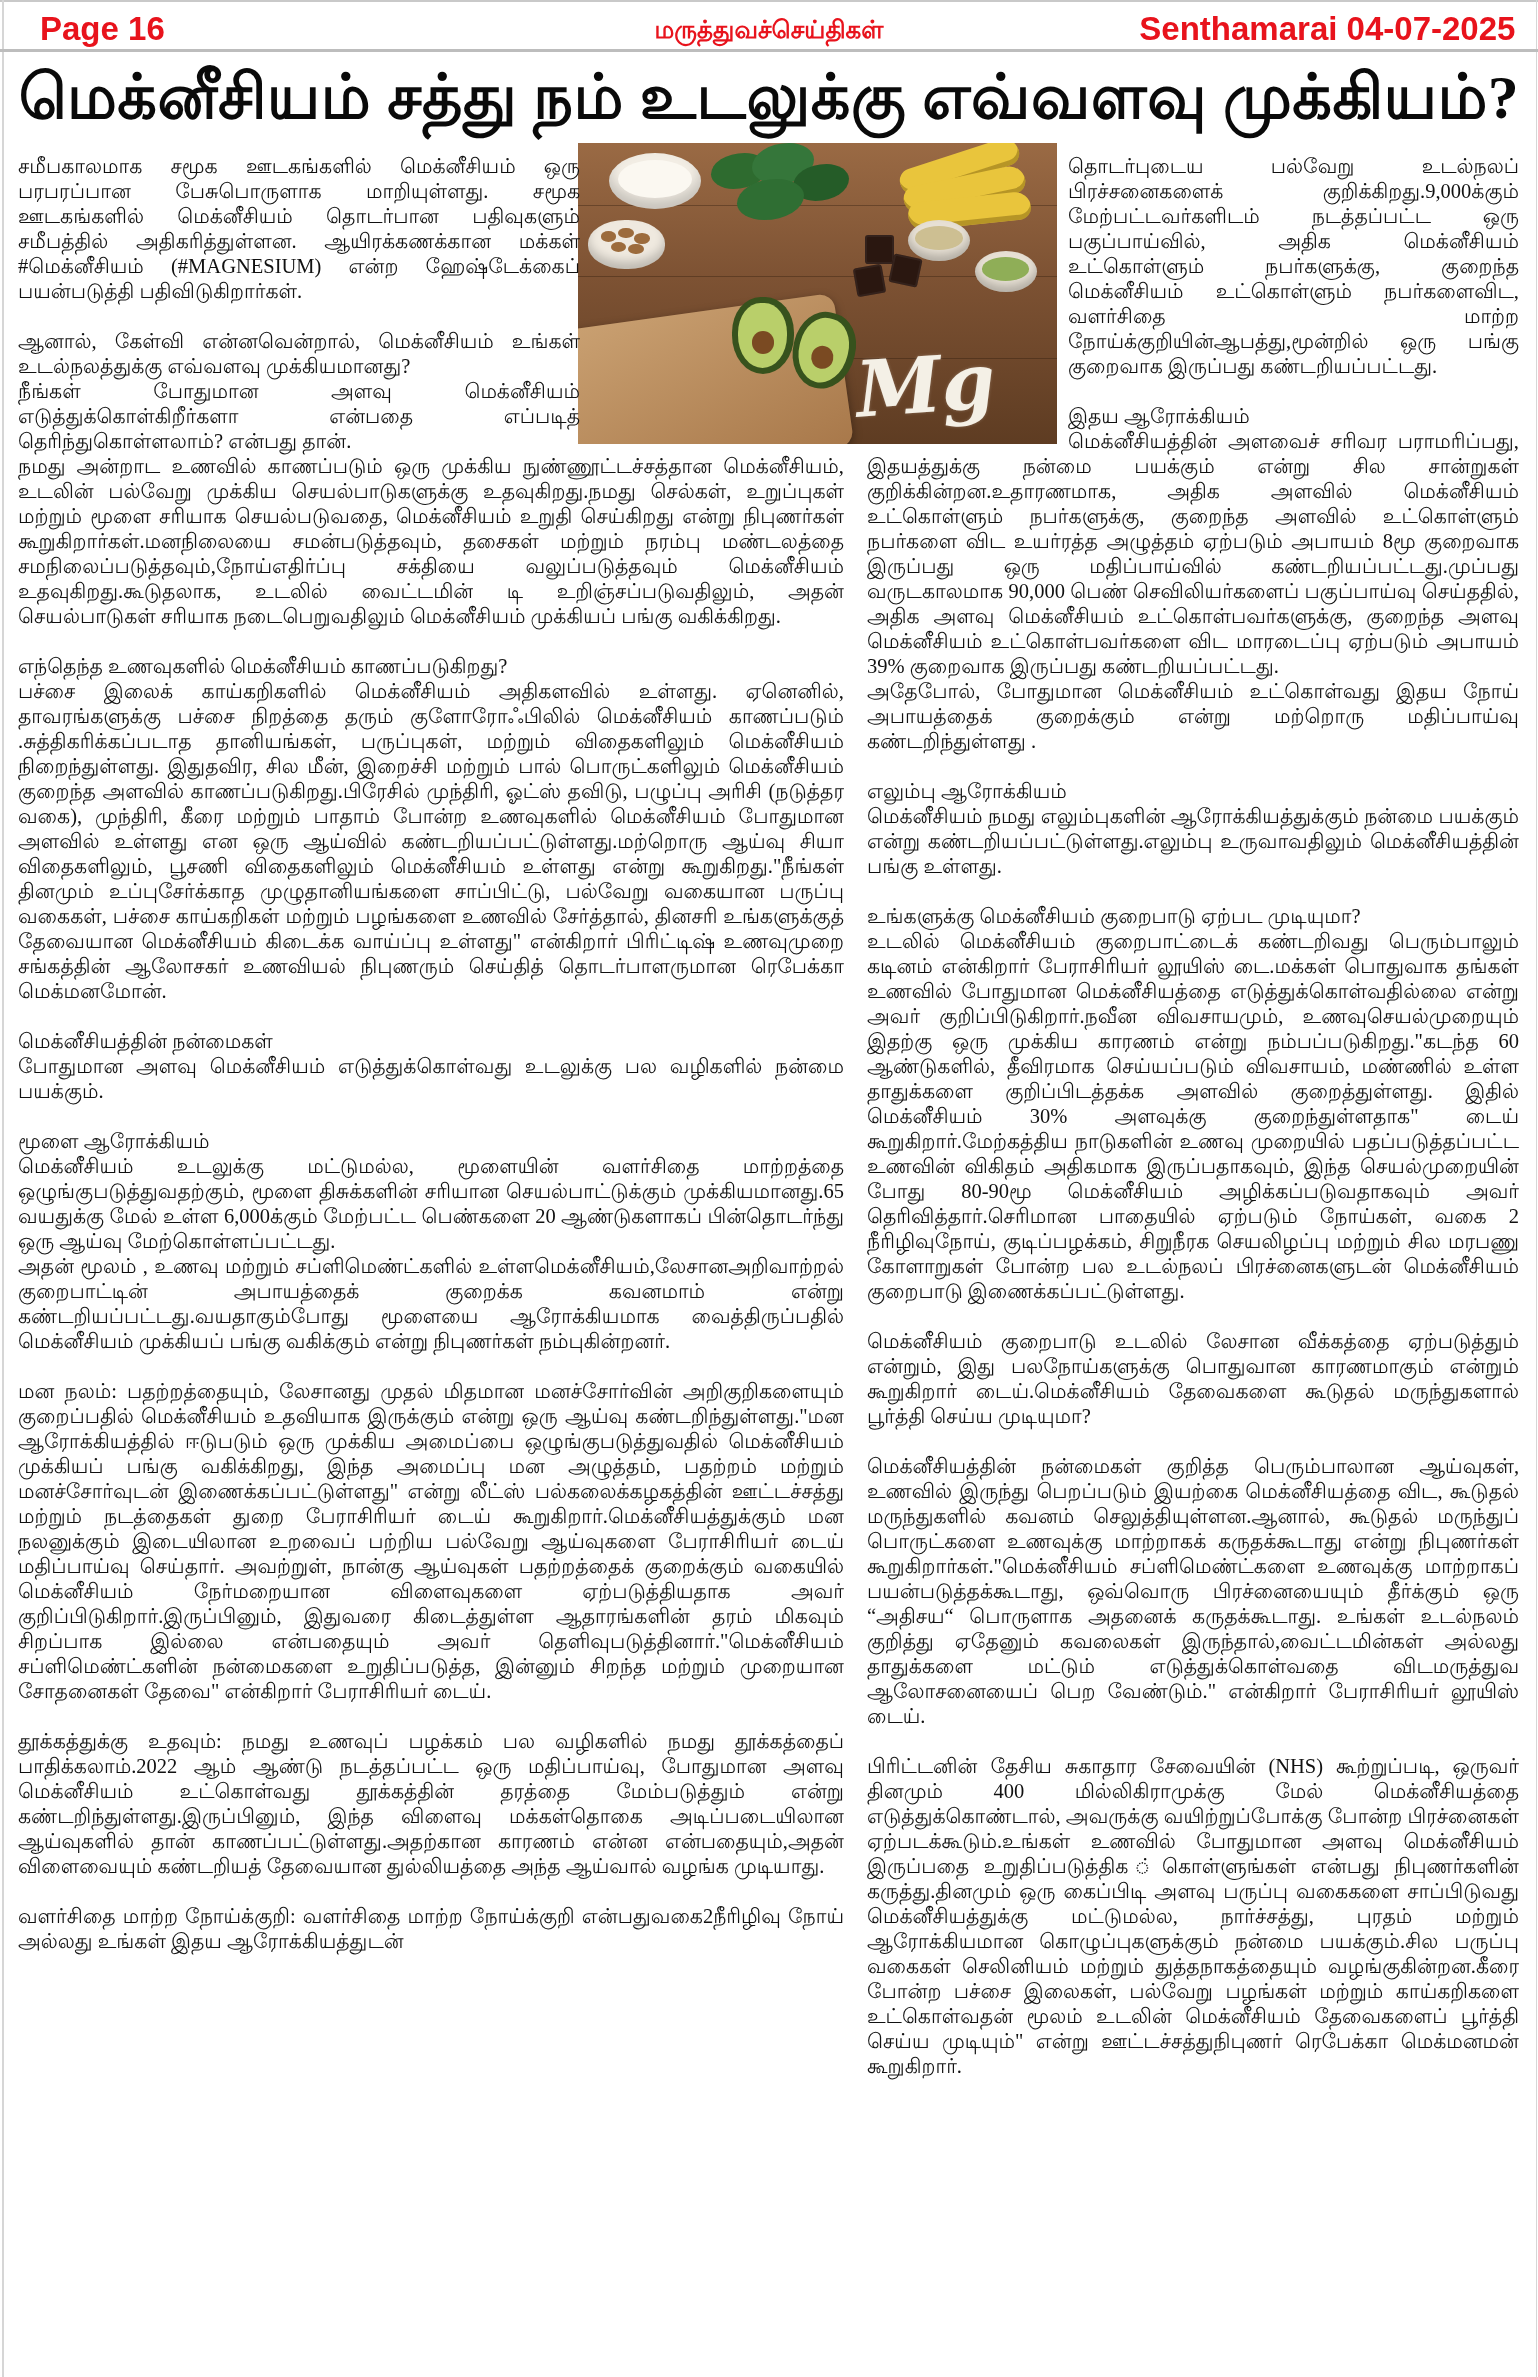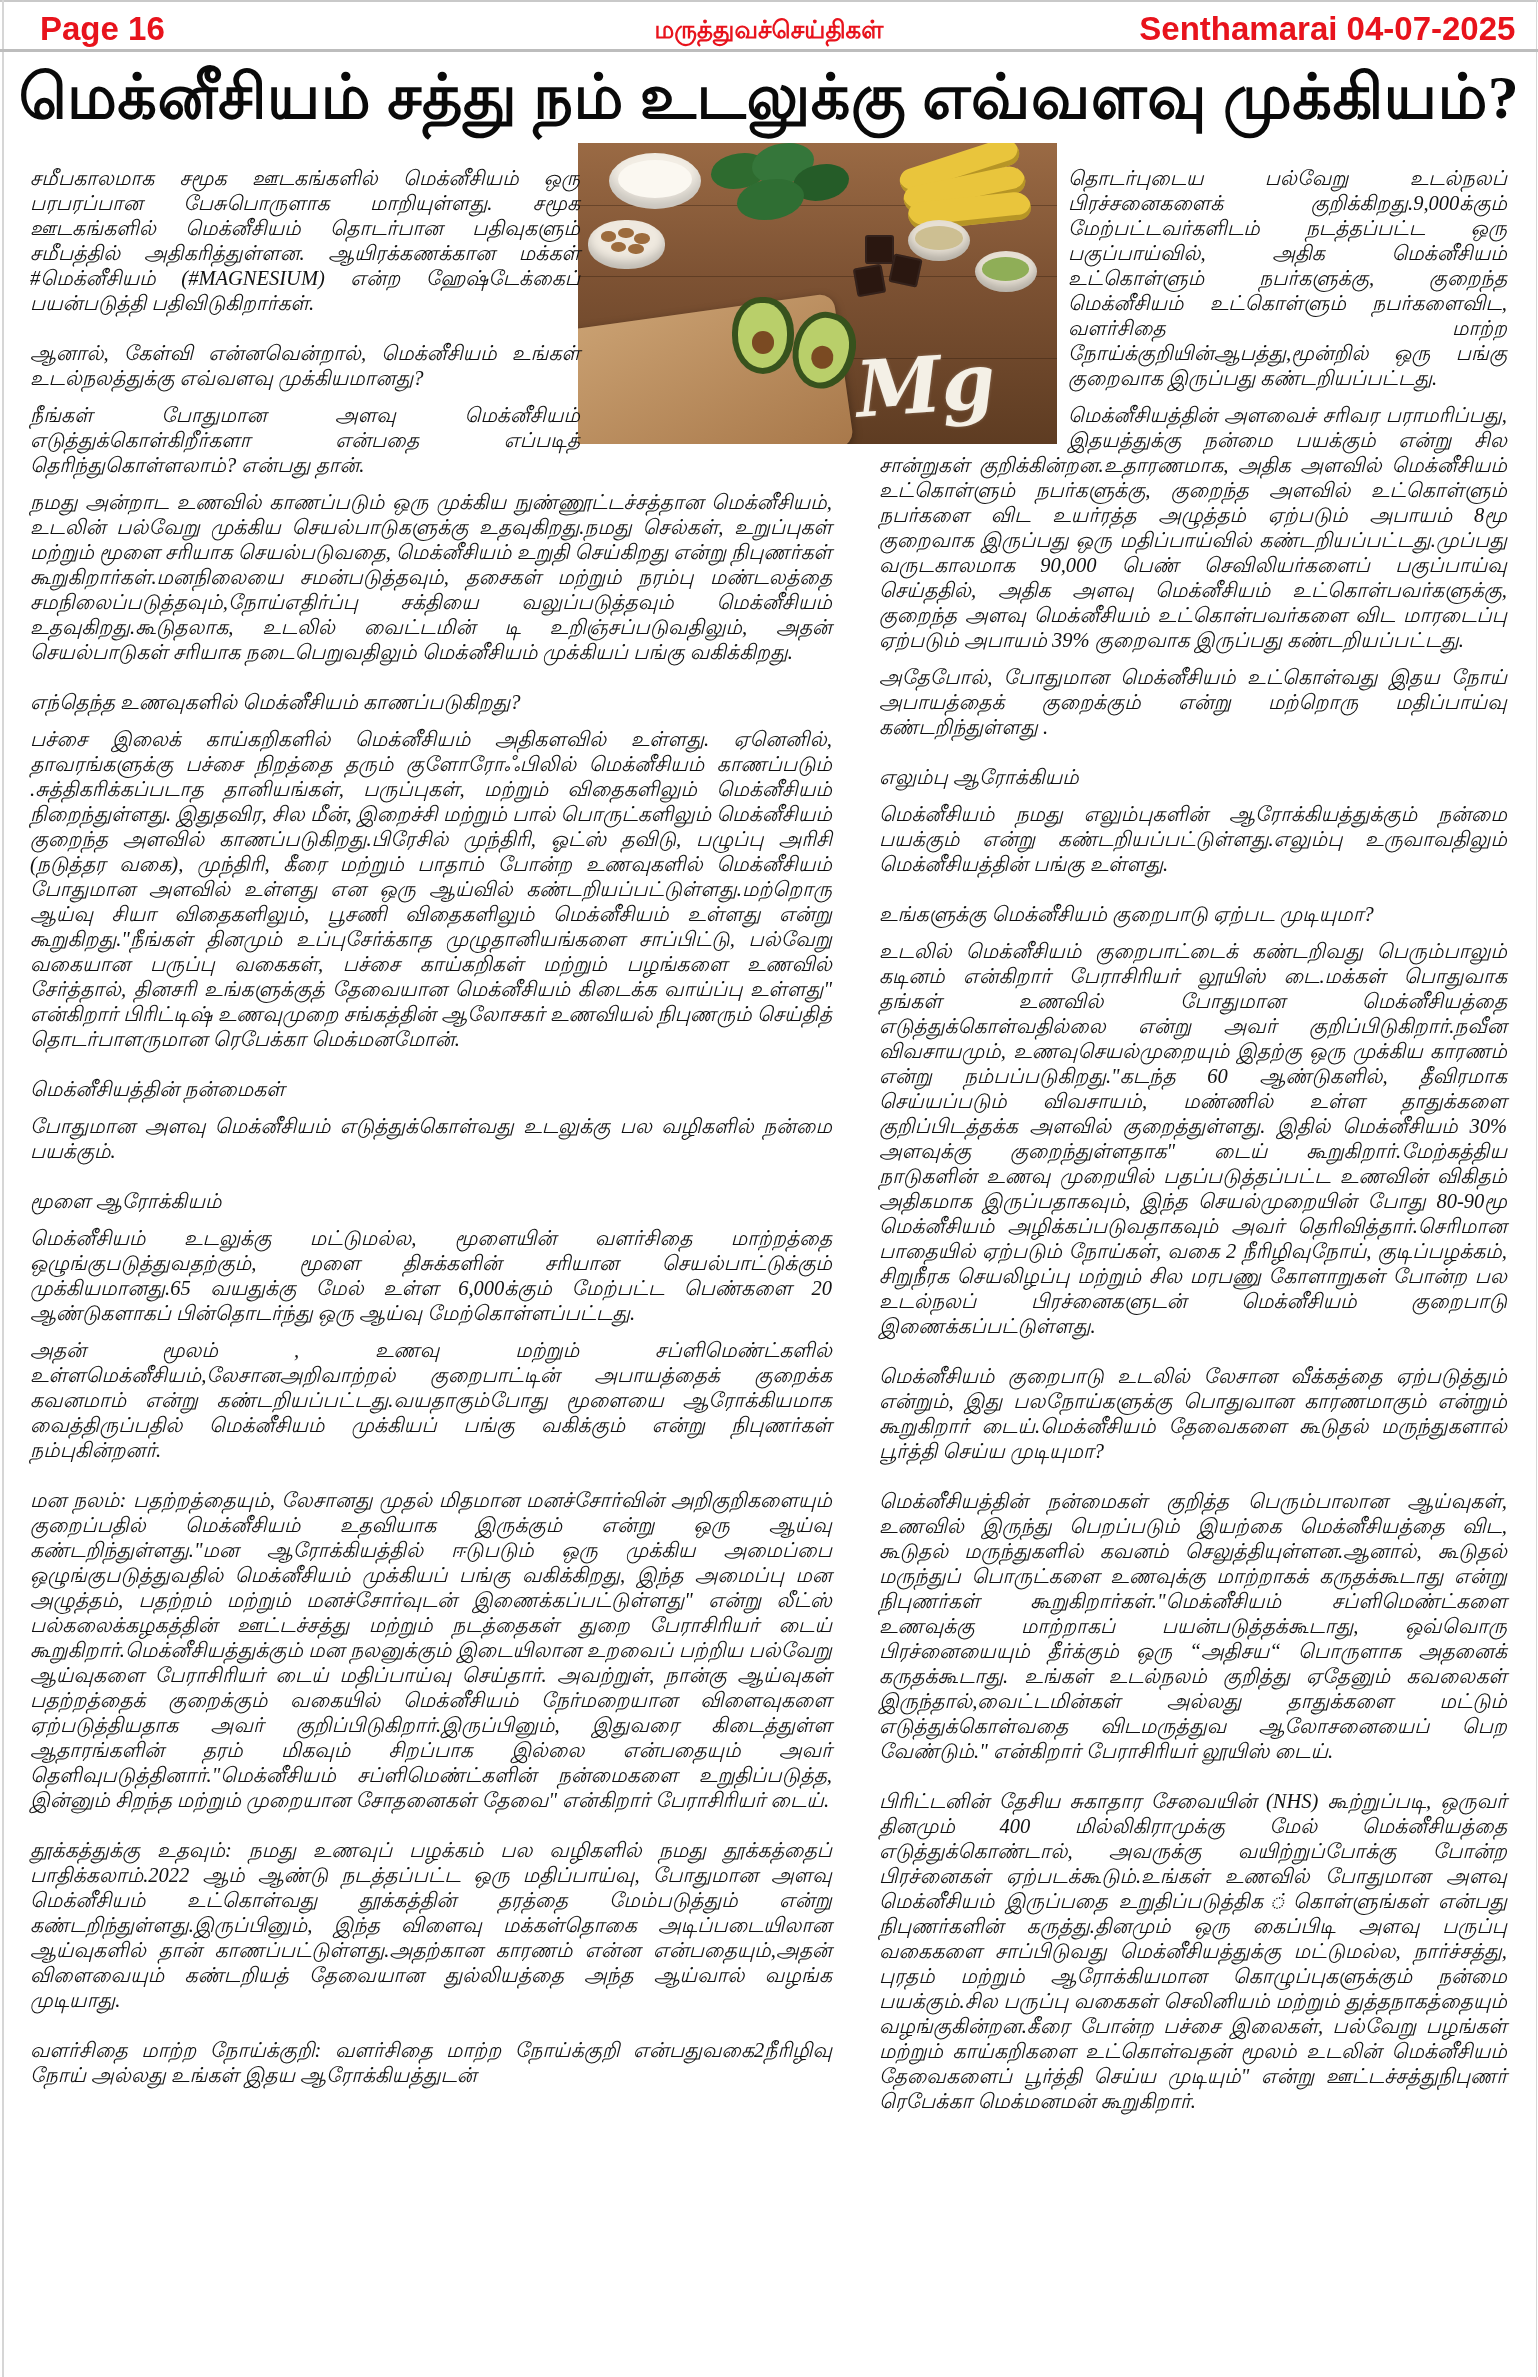--- a/index.html
+++ b/index.html
@@ -55,21 +55,21 @@
   .mg-text { position:absolute; right:62px; bottom:14.4px; color:#f4f0e6; font-size:77px;
            font-weight:bold; font-style:italic; transform:rotate(-4deg);
            font-family:"DejaVu Serif", serif; text-shadow:0 0 3.1px rgba(255,255,255,.25); }
 
   .col { position:absolute; top:154px; font-size:20.5px; line-height:25px; color:#111;
          text-align:justify; }
   .col-left { left:18px; width:826px; height:2224px; overflow:hidden; }
   .col-right { left:867px; width:652px; height:2224px; overflow:hidden; }
   .spacer-r { float:right; width:264px; height:296px; }
   .spacer-l { float:left; width:201px; height:296px; }
-  .col p { margin:12px;font-style:italic; }
+  .col p { margin:0; }
   .col p.gap { margin-top:25px; }
   .col p.head { font-weight:normal; }
 </style>
 </head>
 <body>
 
 <div class="page">
   <div class="edge-top"></div>
   <div class="edge-left"></div>
   <div class="edge-right"></div>
@@ -141,20 +141,21 @@
       <p class="p">மெக்னீசியம் உடலுக்கு மட்டுமல்ல, மூளையின் வளர்சிதை மாற்றத்தை ஒழுங்குபடுத்துவதற்கும், மூளை திசுக்களின் சரியான செயல்பாட்டுக்கும் முக்கியமானது.65 வயதுக்கு மேல் உள்ள 6,000க்கும் மேற்பட்ட பெண்களை 20 ஆண்டுகளாகப் பின்தொடர்ந்து ஒரு ஆய்வு மேற்கொள்ளப்பட்டது.</p>
       <p class="p">அதன் மூலம் , உணவு மற்றும் சப்ளிமெண்ட்களில் உள்ளமெக்னீசியம்,லேசானஅறிவாற்றல் குறைபாட்டின் அபாயத்தைக் குறைக்க கவனமாம் என்று கண்டறியப்பட்டது.வயதாகும்போது மூளையை ஆரோக்கியமாக வைத்திருப்பதில் மெக்னீசியம் முக்கியப் பங்கு வகிக்கும் என்று நிபுணர்கள் நம்புகின்றனர்.</p>
       <p class="p gap">மன நலம்: பதற்றத்தையும், லேசானது முதல் மிதமான மனச்சோர்வின் அறிகுறிகளையும் குறைப்பதில் மெக்னீசியம் உதவியாக இருக்கும் என்று ஒரு ஆய்வு கண்டறிந்துள்ளது."மன ஆரோக்கியத்தில் ஈடுபடும் ஒரு முக்கிய அமைப்பை ஒழுங்குபடுத்துவதில் மெக்னீசியம் முக்கியப் பங்கு வகிக்கிறது, இந்த அமைப்பு மன அழுத்தம், பதற்றம் மற்றும் மனச்சோர்வுடன் இணைக்கப்பட்டுள்ளது" என்று லீட்ஸ் பல்கலைக்கழகத்தின் ஊட்டச்சத்து மற்றும் நடத்தைகள் துறை பேராசிரியர் டைய் கூறுகிறார்.மெக்னீசியத்துக்கும் மன நலனுக்கும் இடையிலான உறவைப் பற்றிய பல்வேறு ஆய்வுகளை பேராசிரியர் டைய் மதிப்பாய்வு செய்தார். அவற்றுள், நான்கு ஆய்வுகள் பதற்றத்தைக் குறைக்கும் வகையில் மெக்னீசியம் நேர்மறையான விளைவுகளை ஏற்படுத்தியதாக அவர் குறிப்பிடுகிறார்.இருப்பினும், இதுவரை கிடைத்துள்ள ஆதாரங்களின் தரம் மிகவும் சிறப்பாக இல்லை என்பதையும் அவர் தெளிவுபடுத்தினார்."மெக்னீசியம் சப்ளிமெண்ட்களின் நன்மைகளை உறுதிப்படுத்த, இன்னும் சிறந்த மற்றும் முறையான சோதனைகள் தேவை" என்கிறார் பேராசிரியர் டைய்.</p>
       <p class="p gap">தூக்கத்துக்கு உதவும்: நமது உணவுப் பழக்கம் பல வழிகளில் நமது தூக்கத்தைப் பாதிக்கலாம்.2022 ஆம் ஆண்டு நடத்தப்பட்ட ஒரு மதிப்பாய்வு, போதுமான அளவு மெக்னீசியம் உட்கொள்வது தூக்கத்தின் தரத்தை மேம்படுத்தும் என்று கண்டறிந்துள்ளது.இருப்பினும், இந்த விளைவு மக்கள்தொகை அடிப்படையிலான ஆய்வுகளில் தான் காணப்பட்டுள்ளது.அதற்கான காரணம் என்ன என்பதையும்,அதன் விளைவையும் கண்டறியத் தேவையான துல்லியத்தை அந்த ஆய்வால் வழங்க முடியாது.</p>
       <p class="p gap">வளர்சிதை மாற்ற நோய்க்குறி: வளர்சிதை மாற்ற நோய்க்குறி என்பதுவகை2நீரிழிவு நோய் அல்லது உங்கள் இதய ஆரோக்கியத்துடன்</p>
     </div>
 
   <div class="col col-right">
     <div class="spacer-l"></div>
   <p class="p">தொடர்புடைய பல்வேறு உடல்நலப் பிரச்சனைகளைக் குறிக்கிறது.9,000க்கும் மேற்பட்டவர்களிடம் நடத்தப்பட்ட ஒரு பகுப்பாய்வில், அதிக மெக்னீசியம் உட்கொள்ளும் நபர்களுக்கு, குறைந்த மெக்னீசியம் உட்கொள்ளும் நபர்களைவிட, வளர்சிதை மாற்ற நோய்க்குறியின்ஆபத்து,மூன்றில் ஒரு பங்கு குறைவாக இருப்பது கண்டறியப்பட்டது.</p>
+      <p class="head gap">இதய ஆரோக்கியம்</p>
       <p class="p">மெக்னீசியத்தின் அளவைச் சரிவர பராமரிப்பது, இதயத்துக்கு நன்மை பயக்கும் என்று சில சான்றுகள் குறிக்கின்றன.உதாரணமாக, அதிக அளவில் மெக்னீசியம் உட்கொள்ளும் நபர்களுக்கு, குறைந்த அளவில் உட்கொள்ளும் நபர்களை விட உயர்ரத்த அழுத்தம் ஏற்படும் அபாயம் 8மூ குறைவாக இருப்பது ஒரு மதிப்பாய்வில் கண்டறியப்பட்டது.முப்பது வருடகாலமாக 90,000 பெண் செவிலியர்களைப் பகுப்பாய்வு செய்ததில், அதிக அளவு மெக்னீசியம் உட்கொள்பவர்களுக்கு, குறைந்த அளவு மெக்னீசியம் உட்கொள்பவர்களை விட மாரடைப்பு ஏற்படும் அபாயம் 39% குறைவாக இருப்பது கண்டறியப்பட்டது.</p>
       <p class="p">அதேபோல், போதுமான மெக்னீசியம் உட்கொள்வது இதய நோய் அபாயத்தைக் குறைக்கும் என்று மற்றொரு மதிப்பாய்வு கண்டறிந்துள்ளது .</p>
       <p class="head gap">எலும்பு ஆரோக்கியம்</p>
       <p class="p">மெக்னீசியம் நமது எலும்புகளின் ஆரோக்கியத்துக்கும் நன்மை பயக்கும் என்று கண்டறியப்பட்டுள்ளது.எலும்பு உருவாவதிலும் மெக்னீசியத்தின் பங்கு உள்ளது.</p>
       <p class="head gap">உங்களுக்கு மெக்னீசியம் குறைபாடு ஏற்பட முடியுமா?</p>
       <p class="p">உடலில் மெக்னீசியம் குறைபாட்டைக் கண்டறிவது பெரும்பாலும் கடினம் என்கிறார் பேராசிரியர் லூயிஸ் டை.மக்கள் பொதுவாக தங்கள் உணவில் போதுமான மெக்னீசியத்தை எடுத்துக்கொள்வதில்லை என்று அவர் குறிப்பிடுகிறார்.நவீன விவசாயமும், உணவுசெயல்முறையும் இதற்கு ஒரு முக்கிய காரணம் என்று நம்பப்படுகிறது."கடந்த 60 ஆண்டுகளில், தீவிரமாக செய்யப்படும் விவசாயம், மண்ணில் உள்ள தாதுக்களை குறிப்பிடத்தக்க அளவில் குறைத்துள்ளது. இதில் மெக்னீசியம் 30% அளவுக்கு குறைந்துள்ளதாக" டைய் கூறுகிறார்.மேற்கத்திய நாடுகளின் உணவு முறையில் பதப்படுத்தப்பட்ட உணவின் விகிதம் அதிகமாக இருப்பதாகவும், இந்த செயல்முறையின் போது 80-90மூ மெக்னீசியம் அழிக்கப்படுவதாகவும் அவர் தெரிவித்தார்.செரிமான பாதையில் ஏற்படும் நோய்கள், வகை 2 நீரிழிவுநோய், குடிப்பழக்கம், சிறுநீரக செயலிழப்பு மற்றும் சில மரபணு கோளாறுகள் போன்ற பல உடல்நலப் பிரச்னைகளுடன் மெக்னீசியம் குறைபாடு இணைக்கப்பட்டுள்ளது.</p>
       <p class="p gap">மெக்னீசியம் குறைபாடு உடலில் லேசான வீக்கத்தை ஏற்படுத்தும் என்றும், இது பலநோய்களுக்கு பொதுவான காரணமாகும் என்றும் கூறுகிறார் டைய்.மெக்னீசியம் தேவைகளை கூடுதல் மருந்துகளால் பூர்த்தி செய்ய முடியுமா?</p>
       <p class="p gap">மெக்னீசியத்தின் நன்மைகள் குறித்த பெரும்பாலான ஆய்வுகள், உணவில் இருந்து பெறப்படும் இயற்கை மெக்னீசியத்தை விட, கூடுதல் மருந்துகளில் கவனம் செலுத்தியுள்ளன.ஆனால், கூடுதல் மருந்துப் பொருட்களை உணவுக்கு மாற்றாகக் கருதக்கூடாது என்று நிபுணர்கள் கூறுகிறார்கள்."மெக்னீசியம் சப்ளிமெண்ட்களை உணவுக்கு மாற்றாகப் பயன்படுத்தக்கூடாது, ஒவ்வொரு பிரச்னையையும் தீர்க்கும் ஒரு “அதிசய“ பொருளாக அதனைக் கருதக்கூடாது. உங்கள் உடல்நலம் குறித்து ஏதேனும் கவலைகள் இருந்தால்,வைட்டமின்கள் அல்லது தாதுக்களை மட்டும் எடுத்துக்கொள்வதை விடமருத்துவ ஆலோசனையைப் பெற வேண்டும்." என்கிறார் பேராசிரியர் லூயிஸ் டைய்.</p>
       <p class="p gap">பிரிட்டனின் தேசிய சுகாதார சேவையின் (NHS) கூற்றுப்படி, ஒருவர் தினமும் 400 மில்லிகிராமுக்கு மேல் மெக்னீசியத்தை எடுத்துக்கொண்டால், அவருக்கு வயிற்றுப்போக்கு போன்ற பிரச்னைகள் ஏற்படக்கூடும்.உங்கள் உணவில் போதுமான அளவு மெக்னீசியம் இருப்பதை உறுதிப்படுத்திக ்கொள்ளுங்கள் என்பது நிபுணர்களின் கருத்து.தினமும் ஒரு கைப்பிடி அளவு பருப்பு வகைகளை சாப்பிடுவது மெக்னீசியத்துக்கு மட்டுமல்ல, நார்ச்சத்து, புரதம் மற்றும் ஆரோக்கியமான கொழுப்புகளுக்கும் நன்மை பயக்கும்.சில பருப்பு வகைகள் செலினியம் மற்றும் துத்தநாகத்தையும் வழங்குகின்றன.கீரை போன்ற பச்சை இலைகள், பல்வேறு பழங்கள் மற்றும் காய்கறிகளை உட்கொள்வதன் மூலம் உடலின் மெக்னீசியம் தேவைகளைப் பூர்த்தி செய்ய முடியும்" என்று ஊட்டச்சத்துநிபுணர் ரெபேக்கா மெக்மனமன் கூறுகிறார்.</p>
     </div>

